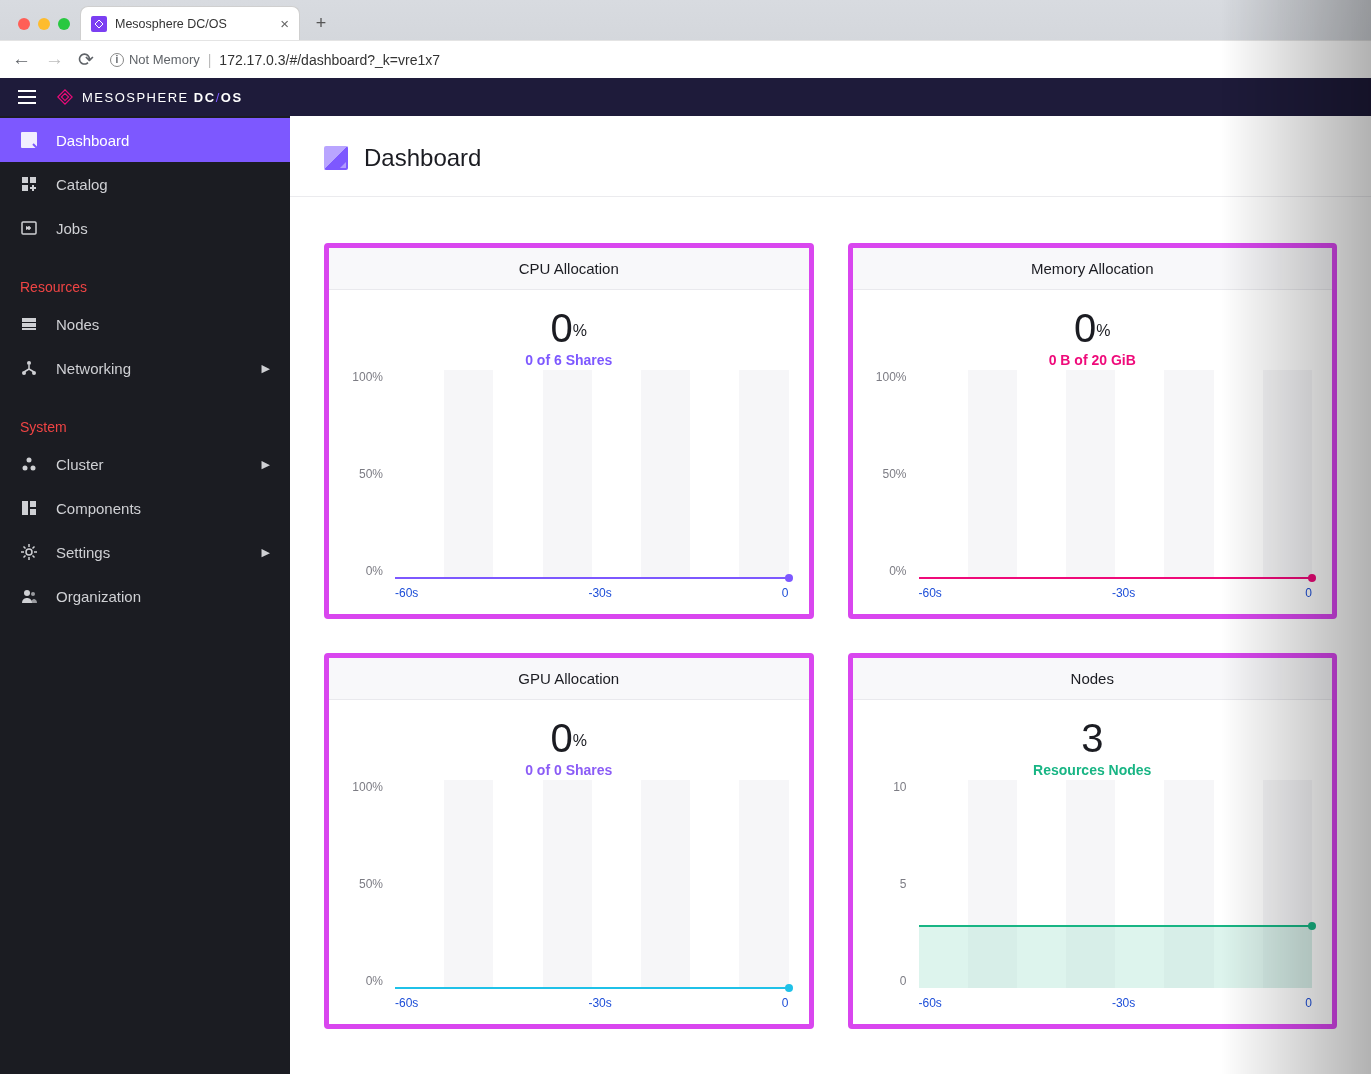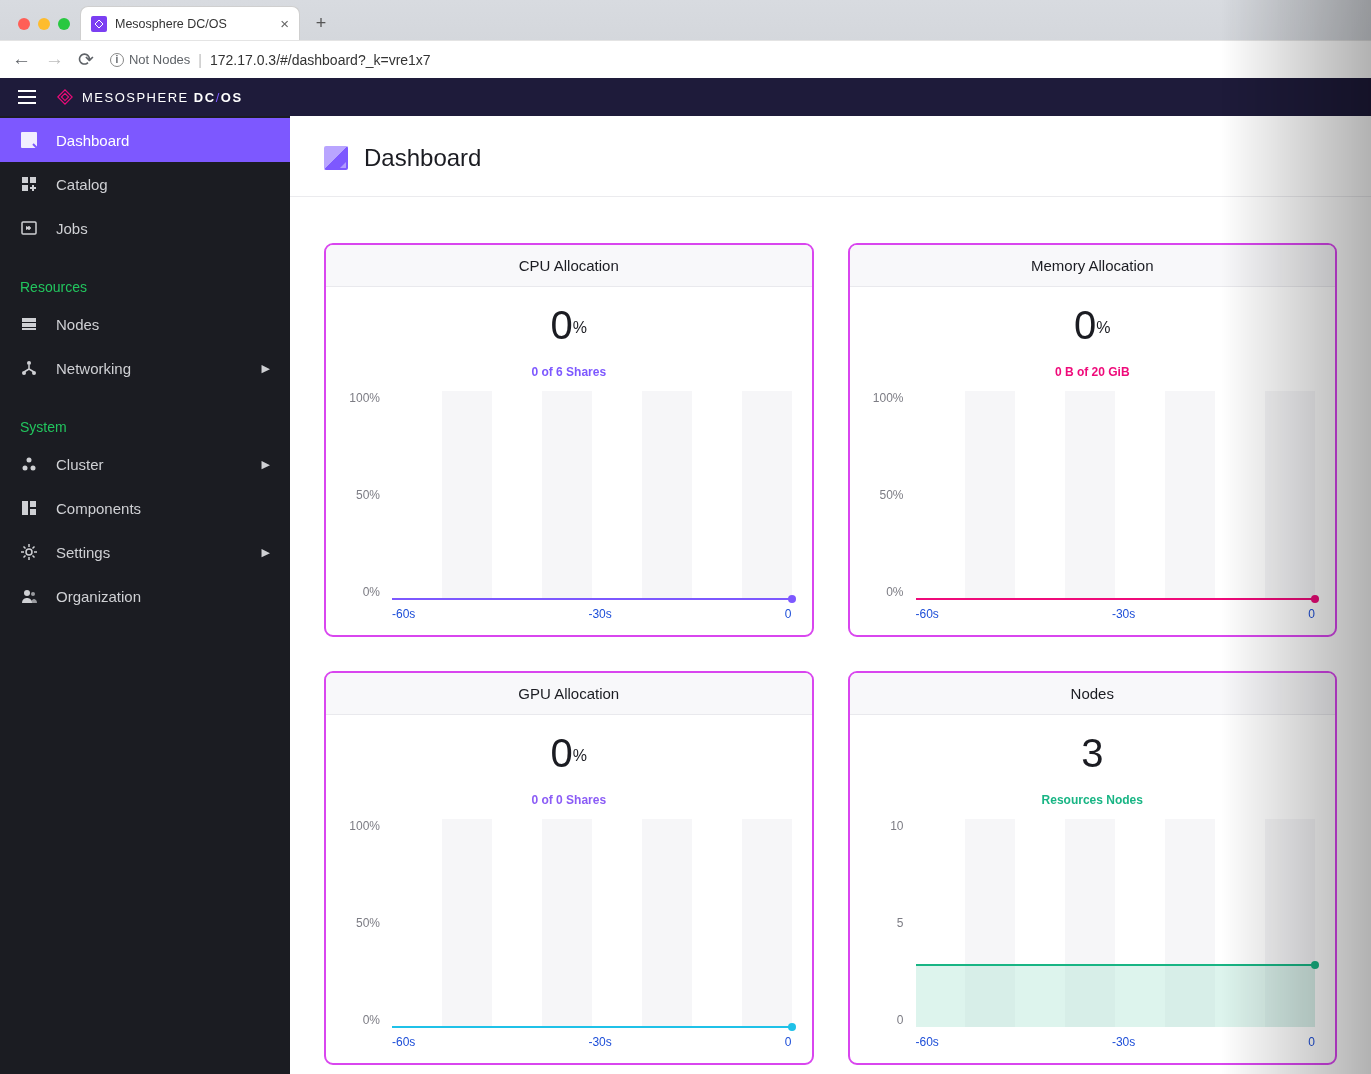--- a/index.html
+++ b/index.html
@@ -38,44 +38,44 @@
 .brand-text .slash { color: #7d58ff; }
 
 .app-body { flex: 1; display: flex; overflow: hidden; }
 
 
 .sidebar { width: 290px; background: #1b1c22; color: #cfd0d4; padding-top: 2px; overflow-y: auto; }
 .nav-item { height: 44px; display: flex; align-items: center; padding: 0 20px; gap: 18px; font-size: 15px; cursor: pointer; }
 .nav-item.active { background: #7d58ff; color: #fff; }
 .nav-icon { width: 18px; height: 18px; display:flex; align-items:center; justify-content:center; }
 .nav-chevron { margin-left: auto; font-size: 11px; }
-.section-header { height: 40px; display:flex; align-items:center; padding: 10px 20px 0 20px; font-size: 14px; color: #22c55e; cursor: default; margin-top: 12px;}
+.section-header { height: 40px; display:flex; align-items:center; padding: 10px 20px 0 20px; font-size: 14px; color: #ef4444; cursor: default; margin-top: 12px;}
 
 
 .main { flex: 1; background: #fff; overflow-y: auto; }
 .page-header-row { display:flex; align-items:center; gap: 16px; padding: 28px 34px 24px 34px; }
 .page-header-icon { width: 24px; height: 24px; background: linear-gradient(135deg, #b9a5ff 50%, #7d58ff 50%); border-radius: 2px; position:relative; }
 .page-header-icon::after { content:''; position:absolute; right:2px; bottom:2px; border-left:6px solid transparent; border-bottom:6px solid #fff; opacity:0.4;}
 .page-title { font-size: 24px; font-weight: 500; color: #1b1c22; }
 .divider { height: 1px; background: #ebebee; }
 
 .cards { padding: 46px 34px; display: grid; grid-template-columns: 1fr 1fr; gap: 34px; }
-.card { border: 2px solid #d946ef; border-radius: 9px; background: #fff; overflow:hidden; }
+.card { border: 5px solid #d946ef; border-radius: 4px; background: #fff; overflow:hidden; }
 .card-header { background: #f8f8fa; border-bottom: 1px solid #e9e9ed; text-align: center; padding: 12px; font-size: 15px; font-weight: 500; color: #1b1c22; }
 .card-body { padding: 18px 12px 14px 12px; }
 .metric-row { text-align: center; }
 .metric-value { font-size: 40px; font-weight: 400; color: #1b1c22; display:inline-block; line-height:1;}
 .metric-suffix { font-size: 16px; vertical-align: super; color: #1b1c22; }
-.metric-sub { font-size: 12px; font-weight: 600; margin-top: 20px; }
+.metric-sub { font-size: 14px; font-weight: 600; margin-top: 4px; }
 .c-purple { color: #7d58ff; }
 .c-pink { color: #ef0a7a; }
 .c-cyan { color: #8b5cf6; }
 .c-green { color: #18b584; }
 
-.chart-area { position: relative; height: 230px; margin-top: 12px; }
+.chart-area { position: relative; height: 230px; margin-top: 2px; }
 .y-labels { position: absolute; left: 0; top: 0; bottom: 22px; width: 48px; display:flex; flex-direction:column; justify-content:space-between; text-align:right; font-size:12px; color:#7c7c84; padding-right:6px;}
 .plot { position: absolute; left: 54px; right: 8px; top: 0; bottom: 22px; }
 .bg-stripes { position:absolute; inset:0; display:flex; }
 .bg-stripes div { flex:1; }
 .bg-stripes div:nth-child(even) { background: #f6f6f8; }
 .series-line { position:absolute; left:0; right:0; height:2px; }
 .series-dot { position:absolute; width:8px; height:8px; border-radius:50%; right:-4px; top:-3px; }
 .series-fill { position:absolute; left:0; right:0; bottom:0; opacity:0.35; }
 .x-labels { position:absolute; left:54px; right:8px; bottom:0; display:flex; justify-content:space-between; font-size:12px; color:#1d4ed8; }
 
@@ -107,21 +107,21 @@
   </div>
   <div class="addr-bar">
     <div class="nav-arrows">
       <span>←</span>
       <span class="disabled">→</span>
       <span>⟳</span>
     </div>
     <div class="addr-field">
       <span class="secure-pill">
         <span class="info">i</span>
-        <span>Not Nodes</span>
+        <span>Not Memory</span>
       </span>
       <span class="addr-sep">|</span>
       <span>172.17.0.3/#/dashboard?_k=vre1x7</span>
     </div>
   </div>
 </div>
 
 <div class="app-shell">
   <div class="app-topbar">
     <div class="hamburger">

